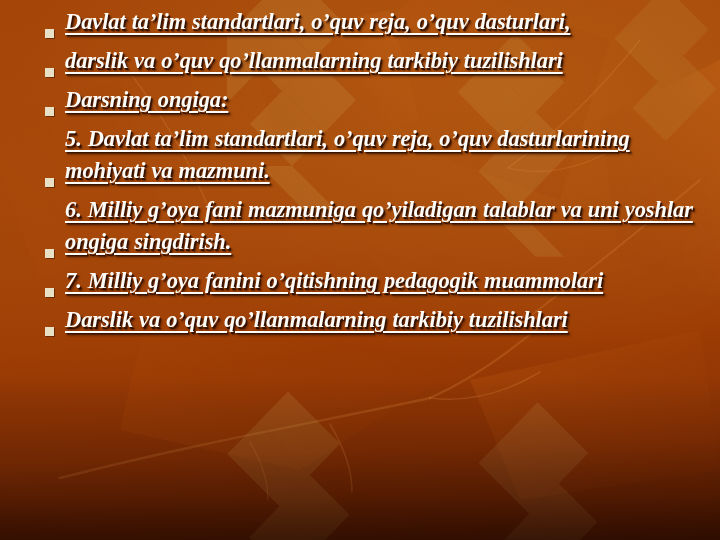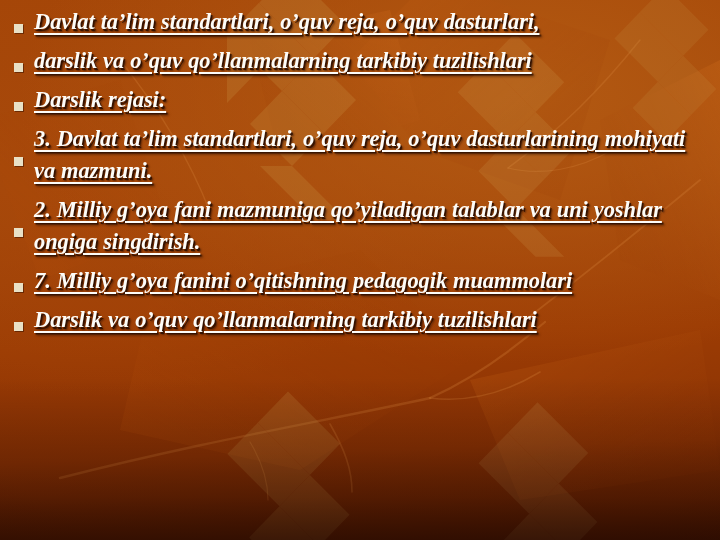--- a/index.html
+++ b/index.html
@@ -52,23 +52,24 @@
   
   .content {
     position: absolute;
     left: 0;
     top: 0;
     width: 720px;
     padding-top: 6px;
   }
   .bullet-row {
     display: flex;
-    align-items: center;
+    align-items: flex-end;
     padding: 0 8px 0 0;
     margin-bottom: 7px;
+    margin-left: 31px;
   }
   .bullet-marker {
     flex: 0 0 auto;
     width: 9px;
     height: 9px;
     margin: 13px 11px 0 14px;
     background: #e9e1c6;
     box-shadow: 1px 1px 0 rgba(60,20,0,.55);
   }
   .bullet-text {
@@ -187,31 +188,31 @@
       <span class="bullet-text">Davlat ta’lim standartlari, o’quv reja, o’quv dasturlari,</span>
     </div>
 
     <div class="bullet-row">
       <span class="bullet-marker"></span>
       <span class="bullet-text">darslik va o’quv qo’llanmalarning tarkibiy tuzilishlari</span>
     </div>
 
     <div class="bullet-row">
       <span class="bullet-marker"></span>
-      <span class="bullet-text">Darslik rejasi:</span>
-    </div>
-
-    <div class="bullet-row">
-      <span class="bullet-marker"></span>
-      <span class="bullet-text">3. Davlat ta’lim standartlari, o’quv reja, o’quv dasturlarining mohiyati va mazmuni.</span>
-    </div>
-
-    <div class="bullet-row">
-      <span class="bullet-marker"></span>
-      <span class="bullet-text">2. Milliy g’oya fani mazmuniga qo’yiladigan talablar va uni yoshlar ongiga singdirish.</span>
+      <span class="bullet-text">Darsning ongiga:</span>
+    </div>
+
+    <div class="bullet-row">
+      <span class="bullet-marker"></span>
+      <span class="bullet-text">5. Davlat ta’lim standartlari, o’quv reja, o’quv dasturlarining mohiyati va mazmuni.</span>
+    </div>
+
+    <div class="bullet-row">
+      <span class="bullet-marker"></span>
+      <span class="bullet-text">6. Milliy g’oya fani mazmuniga qo’yiladigan talablar va uni yoshlar ongiga singdirish.</span>
     </div>
 
     <div class="bullet-row">
       <span class="bullet-marker"></span>
       <span class="bullet-text">7. Milliy g’oya fanini o’qitishning pedagogik muammolari</span>
     </div>
 
     <div class="bullet-row">
       <span class="bullet-marker"></span>
       <span class="bullet-text">Darslik va o’quv qo’llanmalarning tarkibiy tuzilishlari</span>

